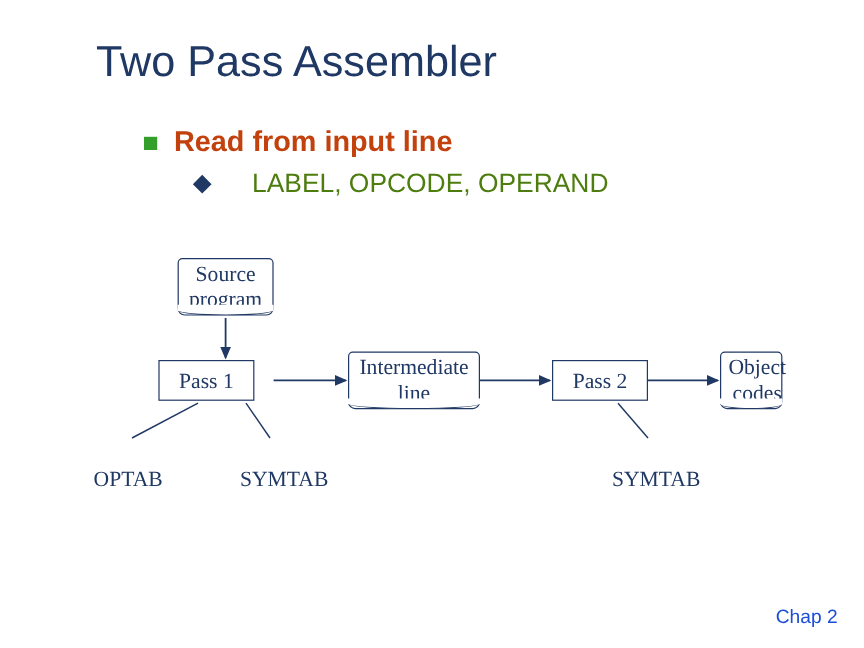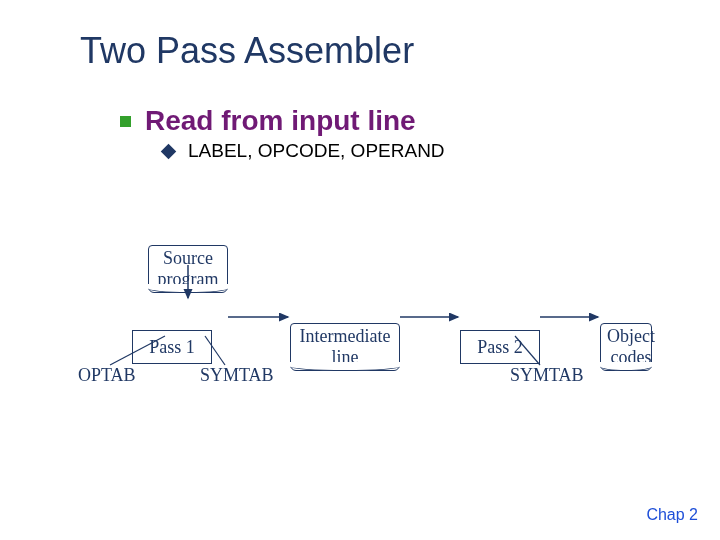--- a/index.html
+++ b/index.html
@@ -27,57 +27,57 @@
     display: flex;
     align-items: center;
   }
   .sq-bullet {
     width: 11px;
     height: 11px;
     background: #33a02c;
     margin-right: 14px;
   }
   .bullet-text {
-    font-size: 28px;
+    font-size: 24px;
     font-weight: bold;
-    color: #701a75;
+    color: #c2410c;
   }
   .sub-row {
     position: absolute;
     left: 163px;
     top: 140px;
     display: flex;
     align-items: center;
   }
   .diamond {
     width: 11px;
     height: 11px;
     background: #203864;
     transform: rotate(45deg);
     margin-right: 14px;
   }
   .sub-text {
-    font-size: 19px;
-    color: #000000;
+    font-size: 22px;
+    color: #4d7c0f;
+    margin-left: 22px;
   }
 
   
   .node {
     position: absolute;
     border: 1px solid #203864;
     text-align: center;
     font-family: "Times New Roman", Times, serif;
     font-size: 18px;
     color: #203864;
     display: flex;
     align-items: center;
     justify-content: center;
     padding: 4px 6px;
     box-sizing: border-box;
-    margin-top: 30px;
   }
   .doc-node {
     border-radius: 4px 4px 6px 6px;
   }
   .doc-node::after {
     
     content: "";
     position: absolute;
     left: -1px;
     right: -1px;
@@ -90,20 +90,21 @@
 
   .box-node {
     
   }
 
   .label-plain {
     position: absolute;
     font-family: "Times New Roman", Times, serif;
     font-size: 18px;
     color: #203864;
+    margin-top: 24px;
   }
 
   .footer {
     position: absolute;
     right: 22px;
     bottom: 16px;
     font-size: 16px;
     color: #1d4ed8;
   }
 

